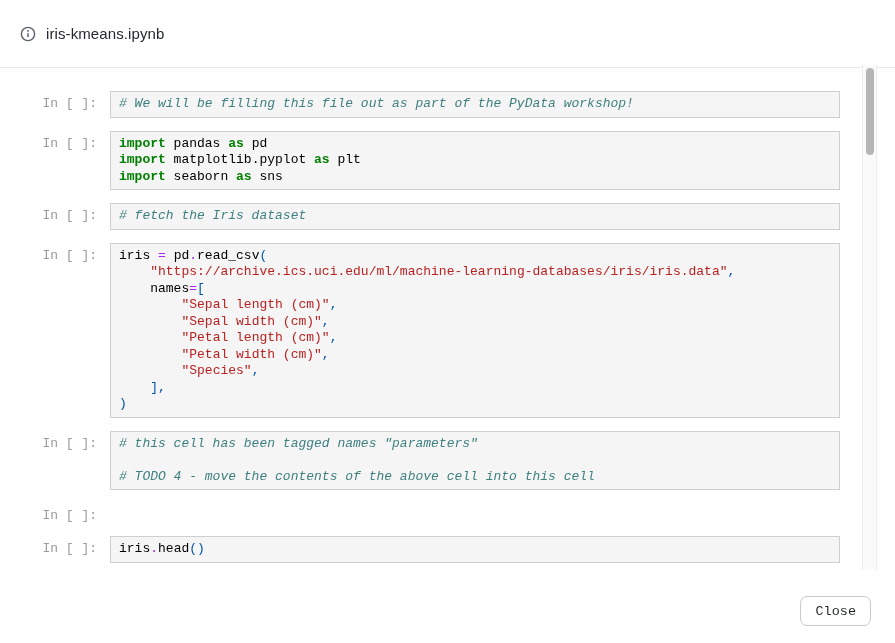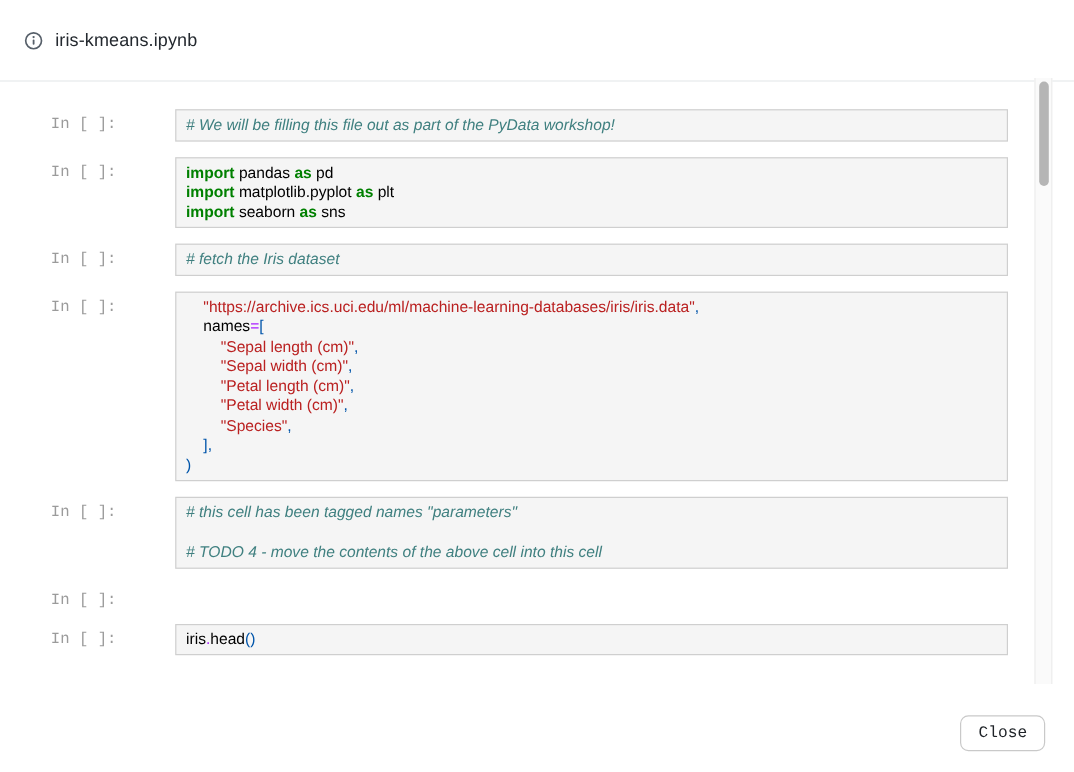--- a/index.html
+++ b/index.html
@@ -12,33 +12,33 @@
     padding: 0 20px; border-bottom: 1px solid #e7e9eb; background: #fff;
   }
   .info-icon { width: 16px; height: 16px; flex: 0 0 auto; margin-right: 10px; }
   .dlg-title { font-size: 15px; color: #24292f; letter-spacing: .1px; }
 
   
   .dlg-body {
     position: absolute; top: 52px; left: 0; right: 0; bottom: 65px;
     overflow: hidden; padding-top: 39px;
   }
-  .cell { display: flex; align-items: flex-start; margin-bottom: 13px; gap: 36px; }
+  .cell { display: flex; align-items: flex-start; margin-bottom: 13px; }
   .prompt {
     width: 110px; flex: 0 0 auto; text-align: right; padding: 5px 13px 0 0;
     font-family: "Liberation Mono", monospace; font-size: 13px; color: #9b9b9b;
     white-space: pre; user-select: none;
   }
   .codebox {
     flex: 1 1 auto; margin-right: 55px;
     background: #f5f5f5; border: 1px solid #cfcfcf;
     padding: 4px 8px;
   }
   .code-line {
-    font-family: Liberation Sans, sans-serif; font-size: 13px;
+    font-family: Liberation Mono, monospace; font-size: 13px;
     line-height: 16.5px; white-space: pre; color: #000;
   }
   .tok-plain    { color: var(--c-plain, #000000); }
   .tok-keyword  { color: var(--c-keyword, #008000); font-weight: bold; }
   .tok-operator { color: var(--c-operator, #aa22ff); }
   .tok-punct    { color: var(--c-punct, #0055aa); }
   .tok-string   { color: var(--c-string, #ba2121); }
   .tok-comment  { color: var(--c-comment, #408080); font-style: italic; }
 
   
@@ -89,20 +89,21 @@
       </div>
       <div class="cell">
         <div class="prompt">In [ ]:</div>
         <div class="codebox">
           <div class="code-line"><span class="tok tok-comment"># fetch the Iris dataset</span></div>
         </div>
       </div>
       <div class="cell">
         <div class="prompt">In [ ]:</div>
         <div class="codebox">
+          <div class="code-line"><span class="tok tok-plain">iris </span><span class="tok tok-operator">=</span><span class="tok tok-plain"> pd</span><span class="tok tok-operator">.</span><span class="tok tok-plain">read_csv</span><span class="tok tok-punct">(</span></div>
           <div class="code-line"><span class="tok tok-plain">    </span><span class="tok tok-string">"https://archive.ics.uci.edu/ml/machine-learning-databases/iris/iris.data"</span><span class="tok tok-punct">,</span></div>
           <div class="code-line"><span class="tok tok-plain">    names</span><span class="tok tok-operator">=</span><span class="tok tok-punct">[</span></div>
           <div class="code-line"><span class="tok tok-plain">        </span><span class="tok tok-string">"Sepal length (cm)"</span><span class="tok tok-punct">,</span></div>
           <div class="code-line"><span class="tok tok-plain">        </span><span class="tok tok-string">"Sepal width (cm)"</span><span class="tok tok-punct">,</span></div>
           <div class="code-line"><span class="tok tok-plain">        </span><span class="tok tok-string">"Petal length (cm)"</span><span class="tok tok-punct">,</span></div>
           <div class="code-line"><span class="tok tok-plain">        </span><span class="tok tok-string">"Petal width (cm)"</span><span class="tok tok-punct">,</span></div>
           <div class="code-line"><span class="tok tok-plain">        </span><span class="tok tok-string">"Species"</span><span class="tok tok-punct">,</span></div>
           <div class="code-line"><span class="tok tok-plain">    </span><span class="tok tok-punct">],</span></div>
           <div class="code-line"><span class="tok tok-punct">)</span></div>
         </div>

